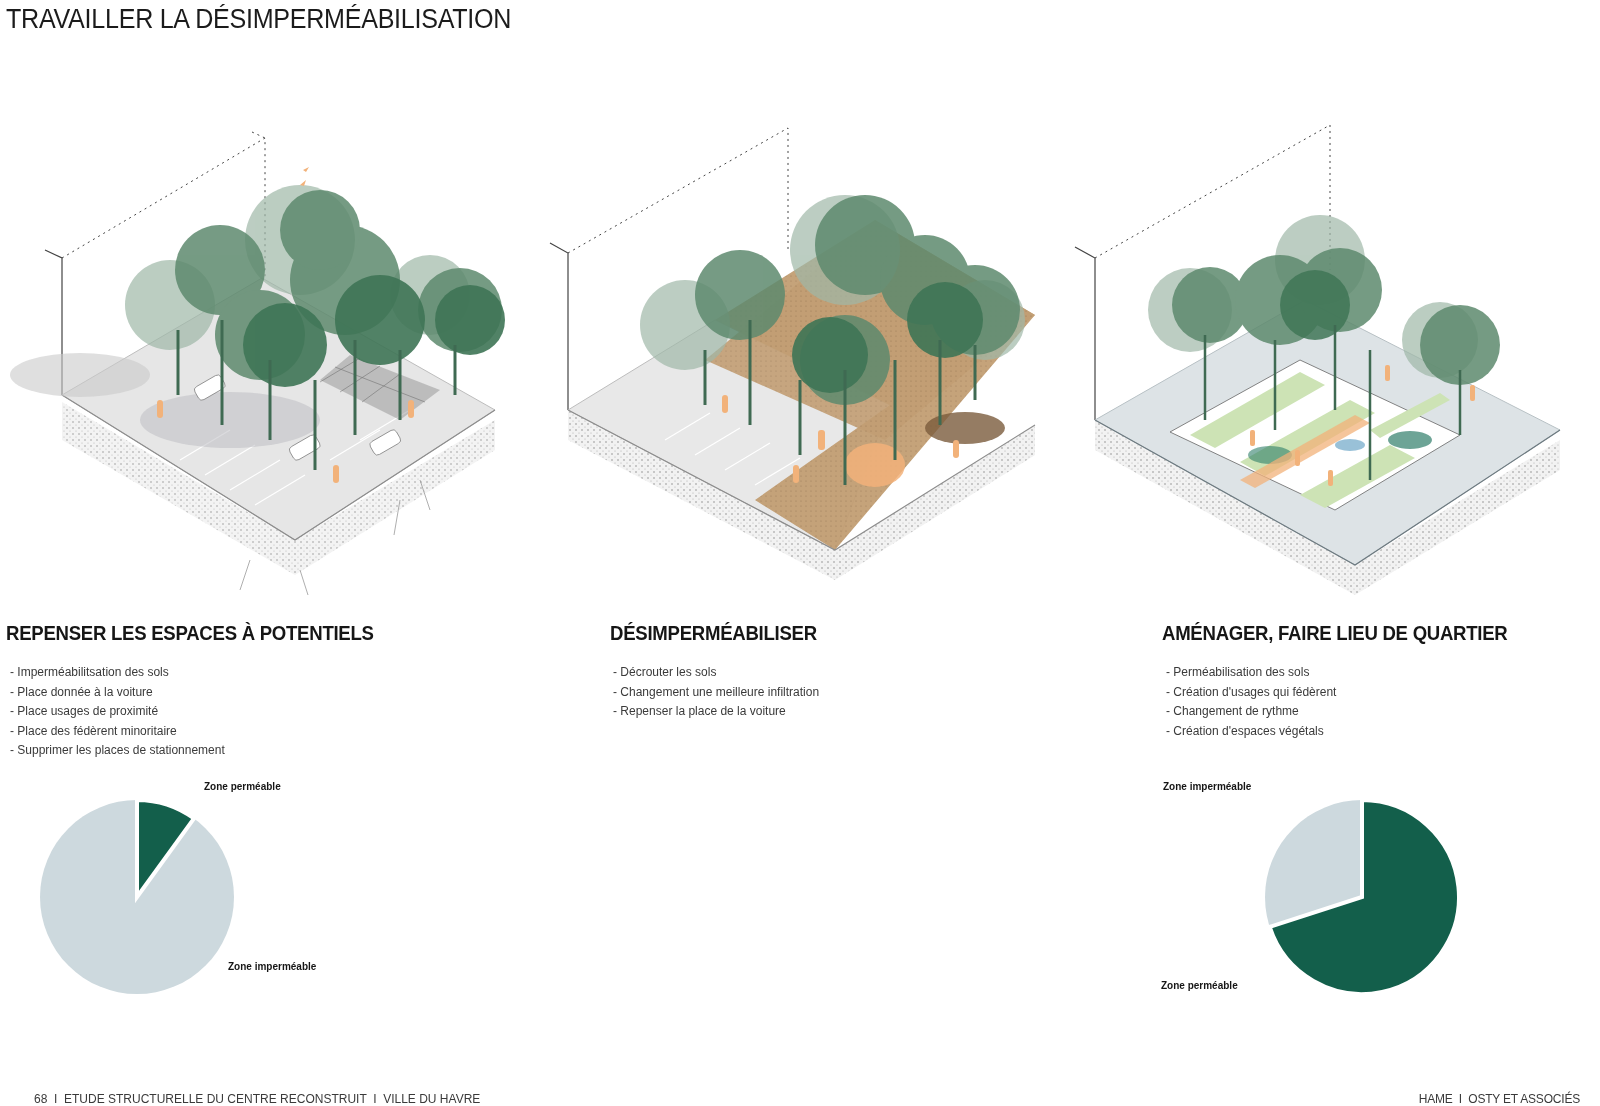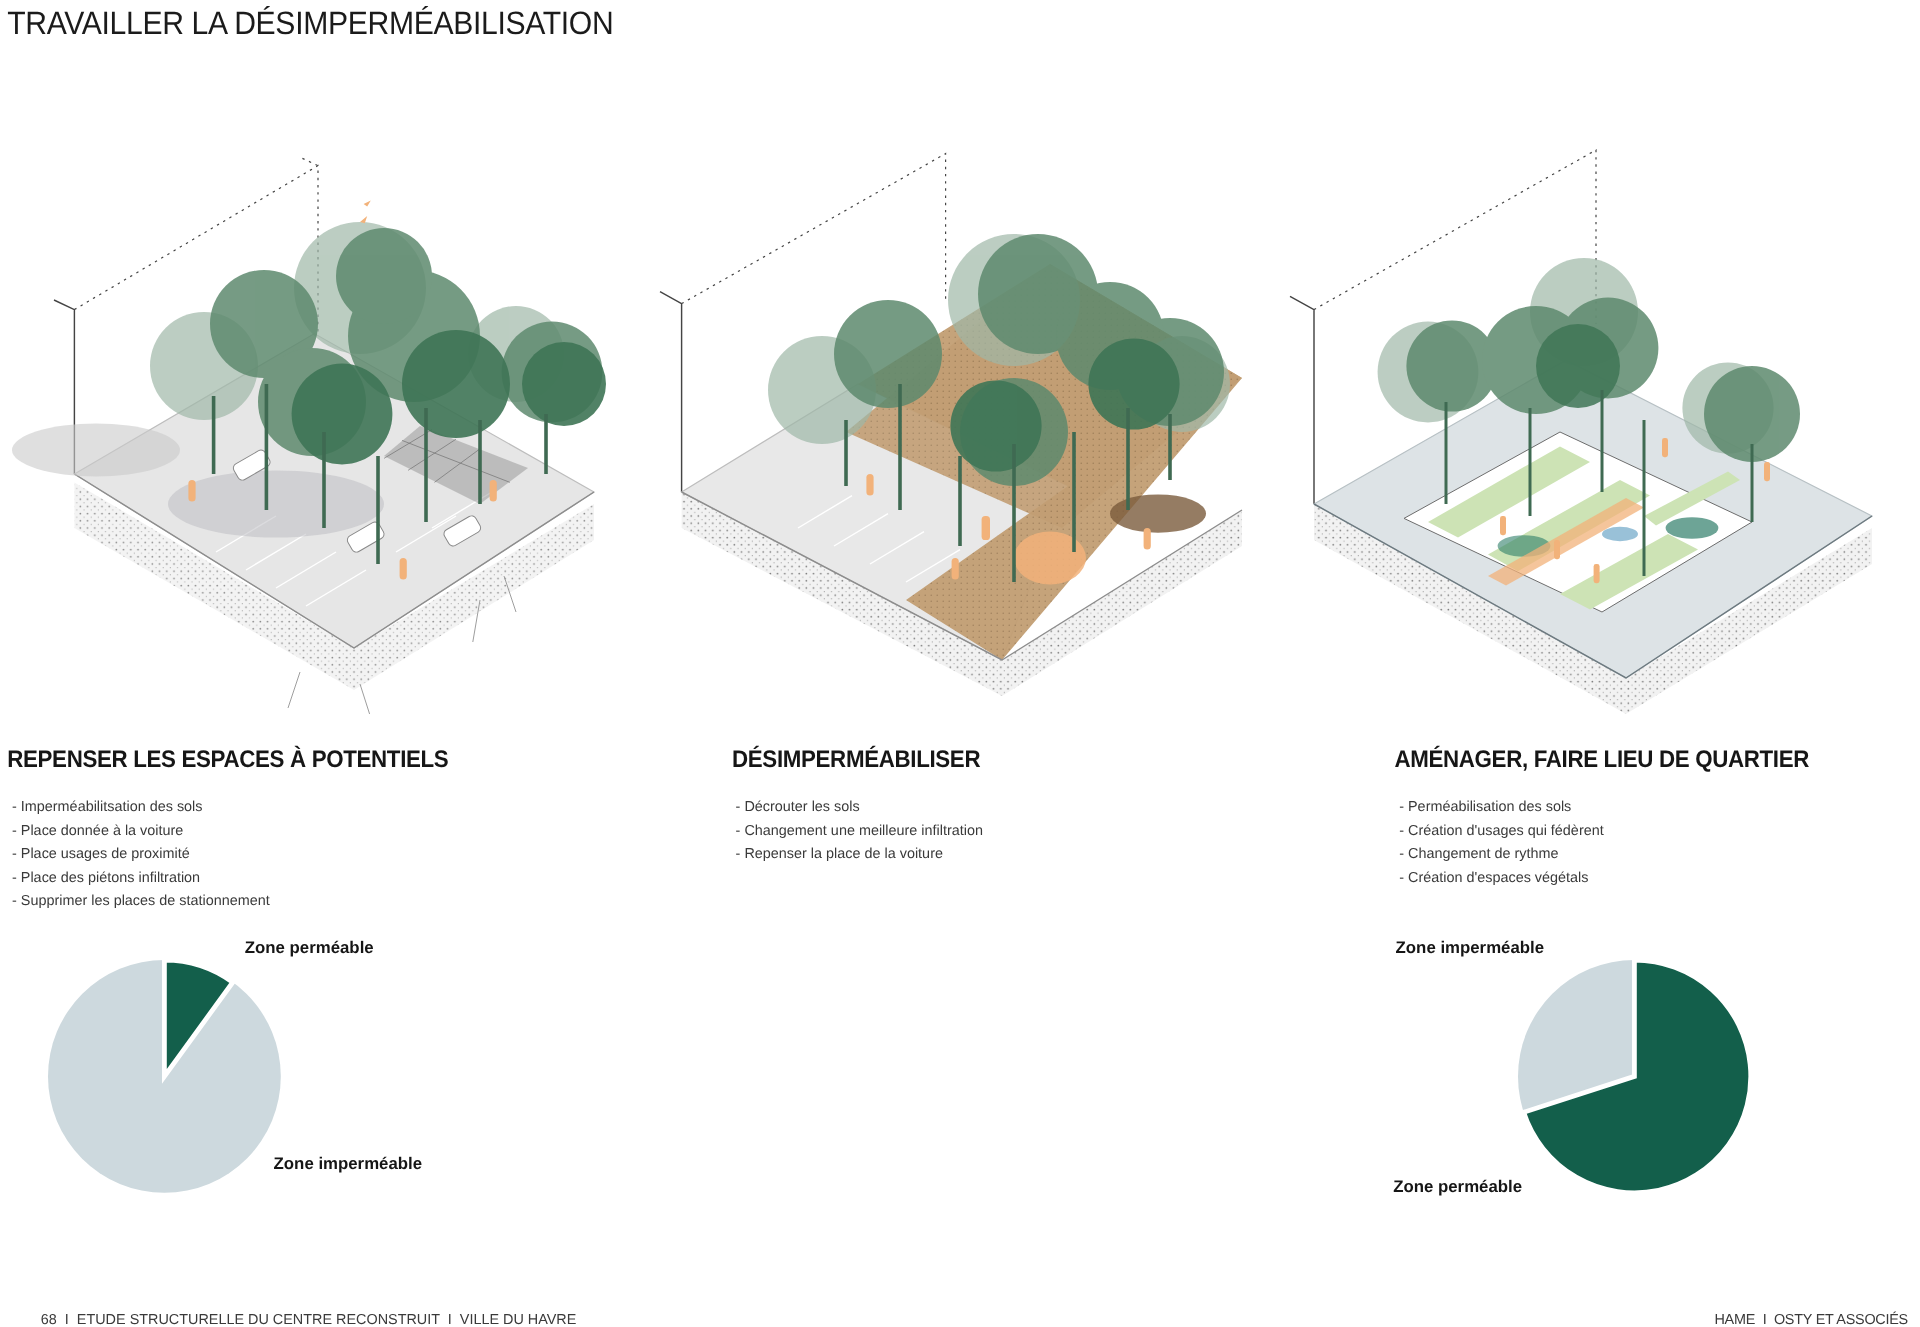--- a/index.html
+++ b/index.html
@@ -7,23 +7,23 @@
          font-family: "Liberation Sans", sans-serif; color: #1a1a1a; }
   .page-title { position: absolute; left: 6px; top: 4px; font-size: 27px; font-weight: 400;
                 letter-spacing: -0.3px; transform: scaleX(0.93); transform-origin: left top; color:#1b1b1b; }
   .panel-illu { position: absolute; }
   .col-head { position: absolute; font-size: 20px; font-weight: 700; letter-spacing: -0.3px;
               transform: scaleX(0.93); transform-origin: left top; color:#161616; }
   .bullets { position: absolute; list-style: none; margin: 0; padding: 0; font-size: 12px; color: #3a3a3a; }
   .bullets li { height: 19.5px; line-height: 19.5px; white-space: nowrap; }
   .bullets li::before { content: "- "; }
   .pie { position: absolute; }
-  .pie-label { position: absolute; font-size: 14px; font-weight: 700; color:#161616; white-space: nowrap; }
+  .pie-label { position: absolute; font-size: 10px; font-weight: 700; color:#161616; white-space: nowrap; }
   .footer-left { position: absolute; left: 6px; top: 1092px; font-size: 12px; color:#3a3a3a; white-space: nowrap; margin-left: 28px; }
-  .footer-right { position: absolute; right: 10px; top: 1092px; font-size: 12px; color:#3a3a3a; white-space: nowrap; letter-spacing:-0.2px; }
+  .footer-right { position: absolute; right: 20px; top: 1092px; font-size: 12px; color:#3a3a3a; white-space: nowrap; letter-spacing:-0.2px; }
 </style>
 </head>
 <body>
 
 <div class="page-title">TRAVAILLER LA DÉSIMPERMÉABILISATION</div>
 
 <svg class="panel-illu" style="left:0;top:120px" width="530" height="480" viewBox="0 0 530 480">
   <defs>
     <pattern id="soilDots" width="6" height="6" patternUnits="userSpaceOnUse">
       <rect width="6" height="6" fill="#f2f2f2"></rect>
@@ -226,21 +226,21 @@
       <rect x="420" y="275" width="5" height="16" rx="2"></rect>
     <rect x="335" y="255" width="5" height="16" rx="2"></rect>
   </g>
 </svg>
 
 <div class="col-head" style="left:6px;top:622px">REPENSER LES ESPACES À POTENTIELS</div>
 <ul class="bullets" style="left:10px;top:663px">
   <li>Imperméabilitsation des sols</li>
   <li>Place donnée à la voiture</li>
   <li>Place usages de proximité</li>
-  <li>Place des piétons infiltration</li>
+  <li>Place des fédèrent minoritaire</li>
   <li>Supprimer les places de stationnement</li>
 </ul>
 
 <div class="col-head" style="left:610px;top:622px">DÉSIMPERMÉABILISER</div>
 <ul class="bullets" style="left:613px;top:663px">
   <li>Décrouter les sols</li>
   <li>Changement une meilleure infiltration</li>
   <li>Repenser la place de la voiture</li>
 </ul>
 

